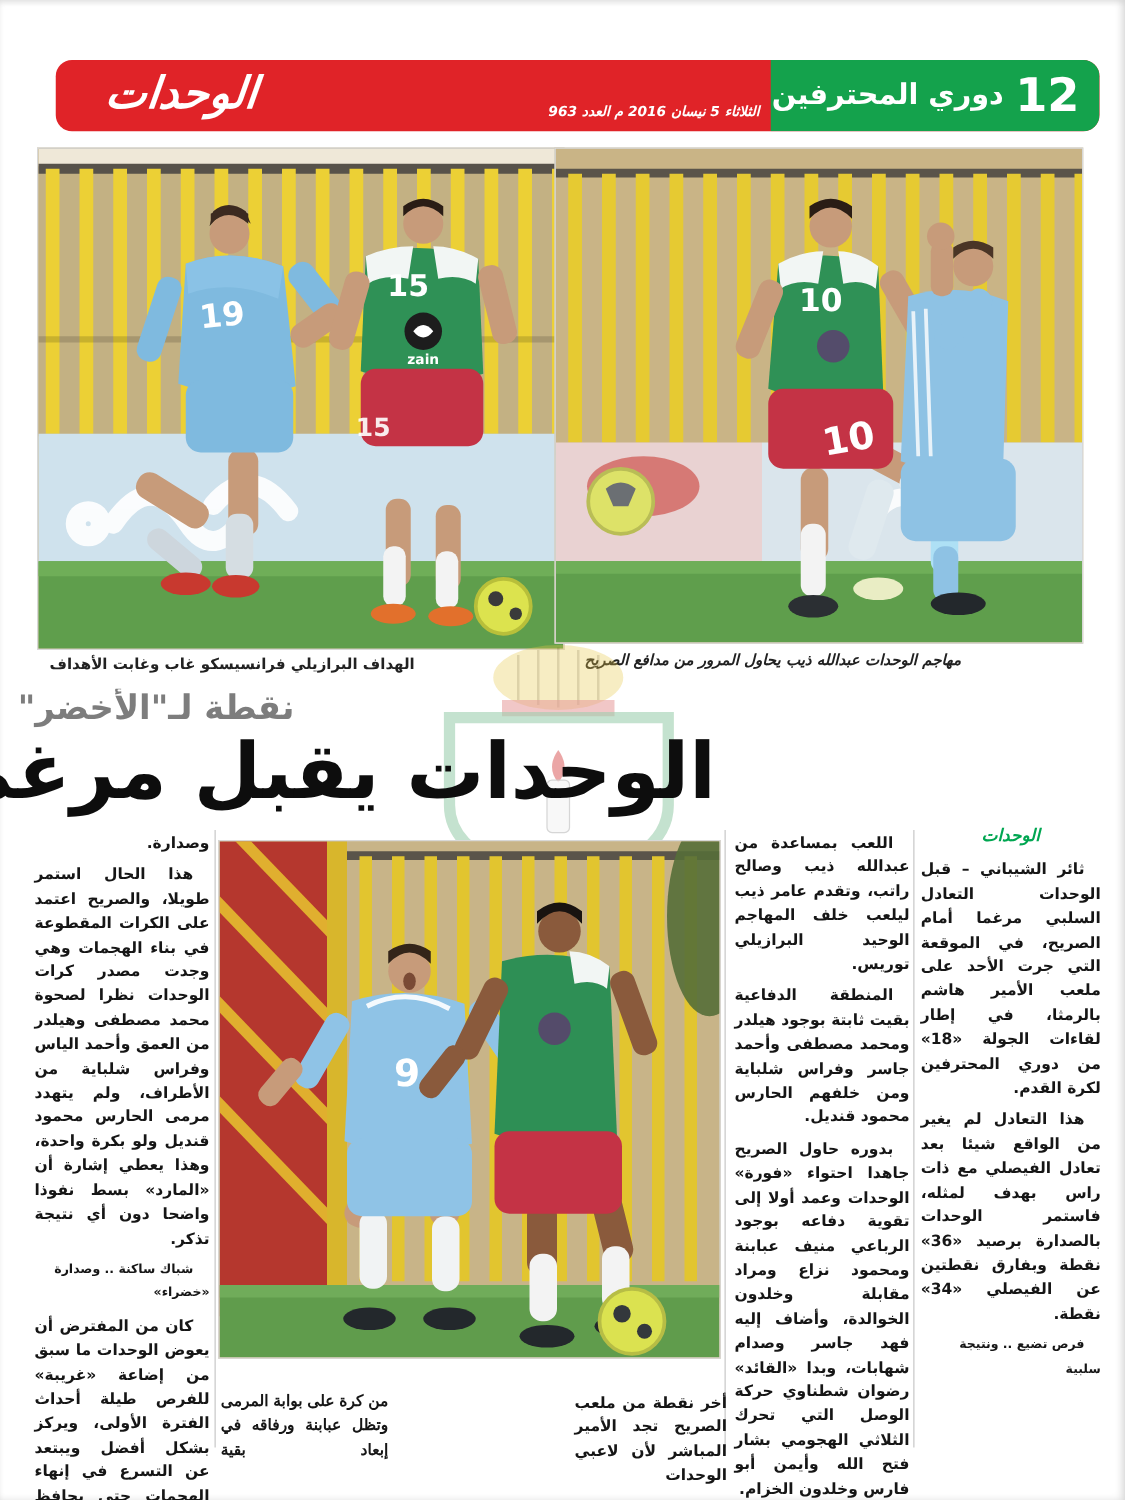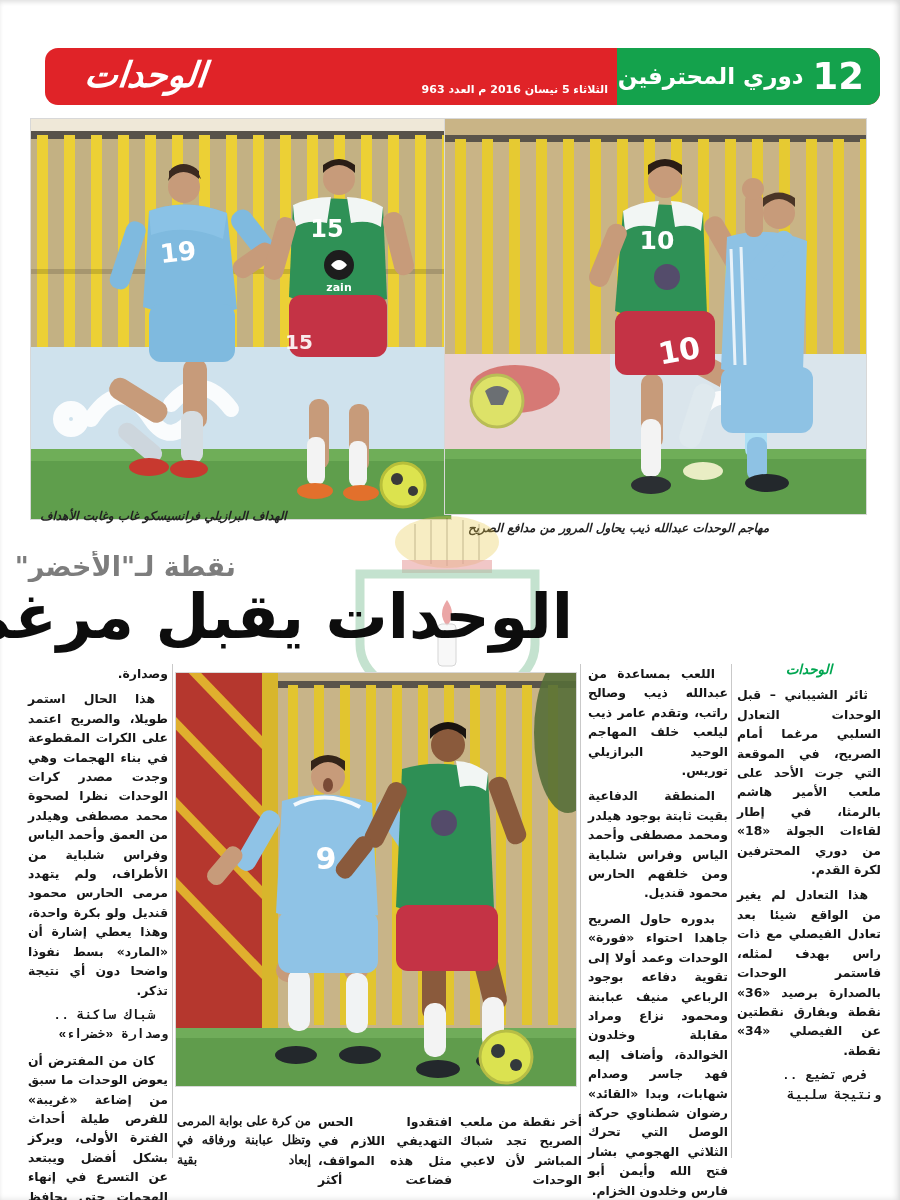--- a/index.html
+++ b/index.html
@@ -22,21 +22,21 @@
     direction:rtl;gap:9px;padding-right:16px;box-sizing:border-box;
   }
   .page-num{color:#fff;font-size:37px;font-weight:bold;line-height:1;}
   .section-name{color:#fff;font-size:23px;font-weight:bold;line-height:1;text-align:right;}
   .brand{
     position:absolute;left:40px;top:7px;color:#fff;font-size:35px;font-weight:bold;
     font-style:italic;transform:skewX(-6deg);letter-spacing:1px;
   }
   .date-line{
     position:absolute;right:272px;bottom:9px;color:#fff;font-size:11px;font-weight:bold;
-    direction:rtl;white-space:nowrap;
+    direction:rtl;white-space:nowrap;font-style:italic;
   }
 
   
   .photo{border:1px solid #d8d8d8;background:#cbbf9d;overflow:hidden;}
   .photo svg{display:block;}
   .caption{
     font-size:12px;font-weight:bold;color:#222;direction:rtl;white-space:nowrap;
   }
 
   
@@ -55,21 +55,21 @@
   
   .body-col{
     direction:rtl;text-align:justify;color:#161616;
     font-size:12.4px;line-height:19.4px;font-weight:bold;
   }
   .body-col p{margin:0 0 6px 0;text-indent:13px;}
   .byline{
     color:#00a651;text-align:center;font-style:italic;font-size:13.5px;
     font-weight:bold;margin:0 0 6px 0;
   }
-  .subhead{margin:9px 0 9px 0;text-indent:0;font-size:13px;text-align:right;font-family:Liberation Mono, monospace;}
+  .subhead{margin:9px 0 9px 0;text-indent:0;font-size:10px;text-align:right;}
   .stub{text-align:justify;text-align-last:justify;}
   .colrule{width:1px;background:#c9c9c9;}
 </style>
 </head>
 <body>
 
 <div class="page">
 
   <div class="abs masthead">
     <div class="brand">الوحدات</div>
@@ -156,21 +156,21 @@
       </g>
 
       <g>
         <circle cx="372" cy="366" r="22" fill="#dce34e"></circle>
         <circle cx="366" cy="360" r="6" fill="#3a3a3a"></circle>
         <circle cx="382" cy="372" r="5" fill="#3a3a3a"></circle>
         <circle cx="372" cy="366" r="22" fill="none" stroke="#b8bf3a" stroke-width="3"></circle>
       </g>
     </svg>
   </div>
-  <div class="abs caption" style="left:40px;top:509px;font-style:italic;">الهداف البرازيلي فرانسيسكو غاب وغابت الأهداف</div>
+  <div class="abs caption" style="left:40px;top:524px;">الهداف البرازيلي فرانسيسكو غاب وغابت الأهداف</div>
 
   <div class="abs photo" style="left:444px;top:118px;width:421px;height:395px;">
     <svg width="421" height="395" viewBox="0 0 421 395">
       <rect x="0" y="0" width="421" height="245" fill="#c9b486"></rect>
       <rect x="0" y="16" width="421" height="7" fill="#5a544a"></rect>
       <g fill="#e6ca32">
         <rect x="10" y="20" width="11" height="215"></rect>
           <rect x="37" y="20" width="11" height="215"></rect>
           <rect x="64" y="20" width="11" height="215"></rect>
           <rect x="91" y="20" width="11" height="215"></rect>
@@ -342,30 +342,27 @@
   <div class="abs body-col" style="left:737px;top:660px;width:144px;">
     <div class="byline">الوحدات</div>
     <p>ثائر الشيباني – قبل الوحدات التعادل السلبي مرغما أمام الصريح، في الموقعة التي جرت الأحد على ملعب الأمير هاشم بالرمثا، في إطار لقاءات الجولة «18» من دوري المحترفين لكرة القدم.</p>
     <p>هذا التعادل لم يغير من الواقع شيئا بعد تعادل الفيصلي مع ذات راس بهدف لمثله، فاستمر الوحدات بالصدارة برصيد «36» نقطة وبفارق نقطتين عن الفيصلي «34» نقطة.</p>
     <p class="subhead">فرص تضيع .. ونتيجة سلبية</p>
 
   </div>
 
   <div class="abs body-col" style="left:588px;top:664px;width:140px;">
     <p>اللعب بمساعدة من عبدالله ذيب وصالح راتب، وتقدم عامر ذيب ليلعب خلف المهاجم الوحيد البرازيلي توريس.</p>
-    <p>المنطقة الدفاعية بقيت ثابتة بوجود هيلدر ومحمد مصطفى وأحمد الياس وفراس شلباية ومن خلفهم الحارس محمود قنديل.</p>
+    <p>المنطقة الدفاعية بقيت ثابتة بوجود هيلدر ومحمد مصطفى وأحمد جاسر وفراس شلباية ومن خلفهم الحارس محمود قنديل.</p>
     <p>بدوره حاول الصريح جاهدا احتواء «فورة» الوحدات وعمد أولا إلى تقوية دفاعه بوجود الرباعي منيف عبابنة ومحمود نزاع ومراد مقابلة وخلدون الخوالدة، وأضاف إليه فهد جاسر وصدام شهابات، وبدا «القائد» رضوان شطناوي حركة الوصل التي تحرك الثلاثي الهجومي بشار فتح الله وأيمن أبو فارس وخلدون الخزام.</p>
 
   </div>
 
   <div class="abs body-col stub" style="left:460px;top:1112px;width:122px;">
-    <p style="text-indent:0;">أخر نقطة من ملعب الصريح تجد شباك المباشر لأن لاعبي الوحدات</p>
-  </div>
-  <div class="abs body-col stub" style="left:318px;top:1112px;width:134px;">
-    <p style="text-indent:0;">افتقدوا الحس التهديفي اللازم في مثل هذه المواقف، فضاعت أكثر</p>
+    <p style="text-indent:0;">أخر نقطة من ملعب الصريح تجد الأمير المباشر لأن لاعبي الوحدات</p>
   </div>
   <div class="abs body-col stub" style="left:177px;top:1112px;width:134px;">
     <p style="text-indent:0;font-family:Liberation Serif, serif;">من كرة على بوابة المرمى وتظل عبابنة ورفاقه في إبعاد بقية</p>
   </div>
 
   <div class="abs body-col" style="left:28px;top:664px;width:140px;">
     <p style="text-indent:0;">وصدارة.</p>
     <p>هذا الحال استمر طويلا، والصريح اعتمد على الكرات المقطوعة في بناء الهجمات وهي وجدت مصدر كرات الوحدات نظرا لصحوة محمد مصطفى وهيلدر من العمق وأحمد الياس وفراس شلباية من الأطراف، ولم يتهدد مرمى الحارس محمود قنديل ولو بكرة واحدة، وهذا يعطي إشارة أن «المارد» بسط نفوذا واضحا دون أي نتيجة تذكر.</p>
     <p class="subhead">شباك ساكنة .. وصدارة «خضراء»</p>
     <p>كان من المفترض أن يعوض الوحدات ما سبق من إضاعة «غريبة» للفرص طيلة أحداث الفترة الأولى، ويركز بشكل أفضل ويبتعد عن التسرع في إنهاء الهجمات حتى يحافظ على الصدارة التي تشهد مطاردة من الفيصلي والأهلي بدرجة أقل، لكن الصريح فهم الدرس جيدا واستوعب ما يريده الوحدات تماما، فانطلق هو الآخر باحثا عن عنصر «المباغتة» حتى يضمن نقطة على أقل تقدير على أرضه وبين جماهيره.</p>

